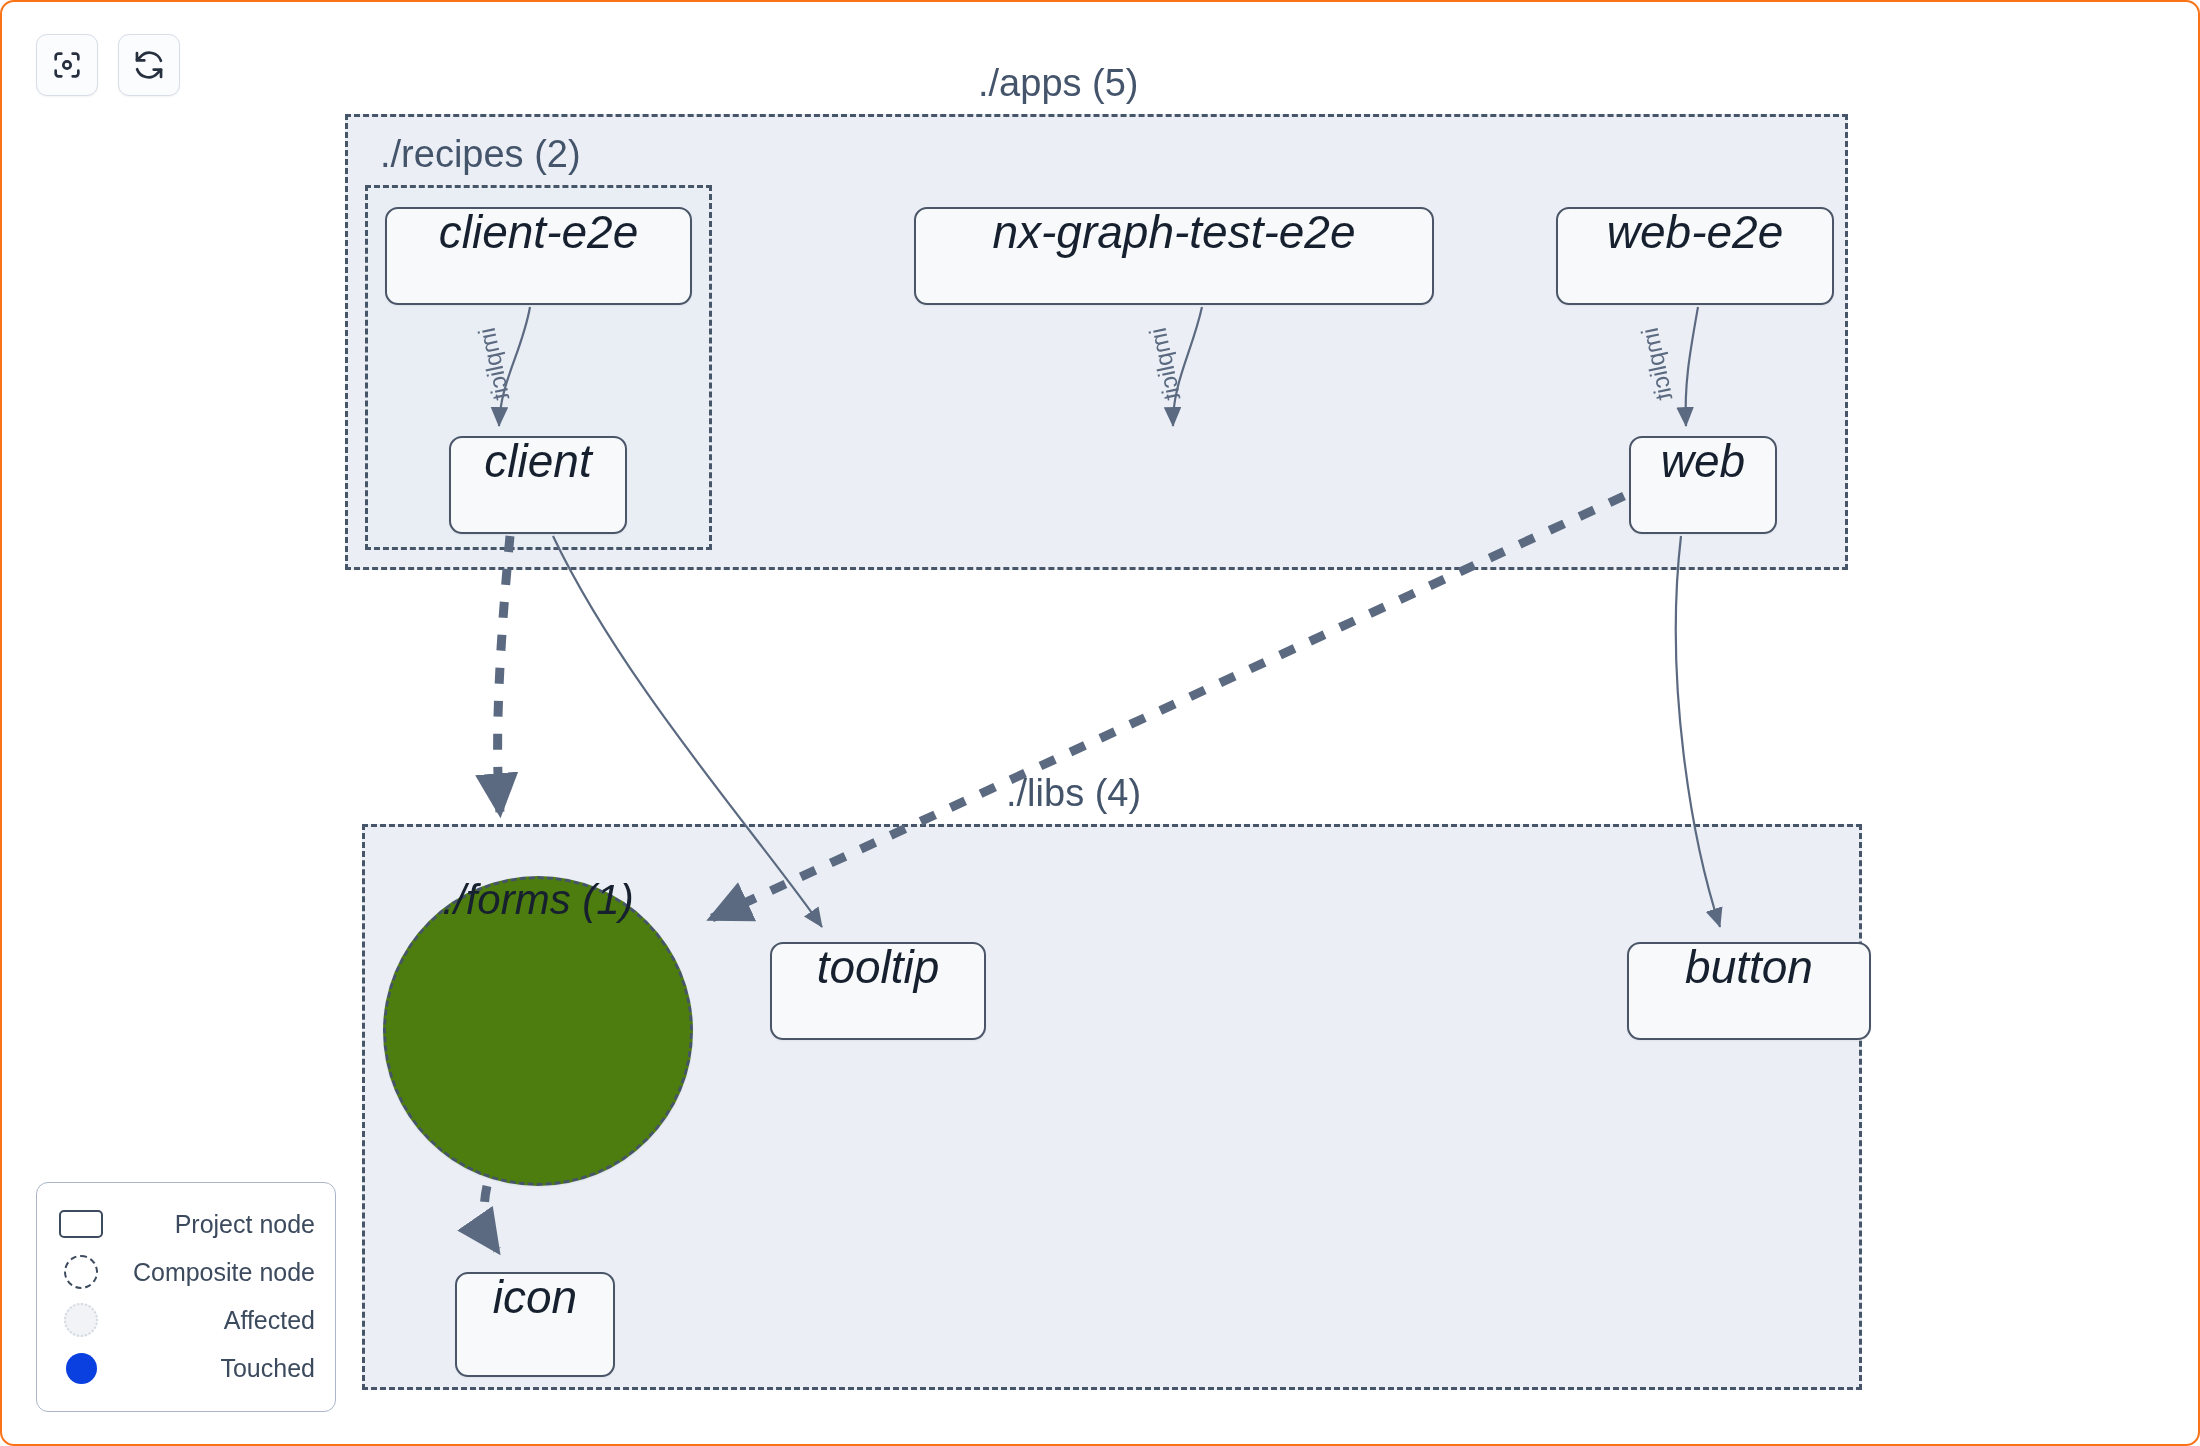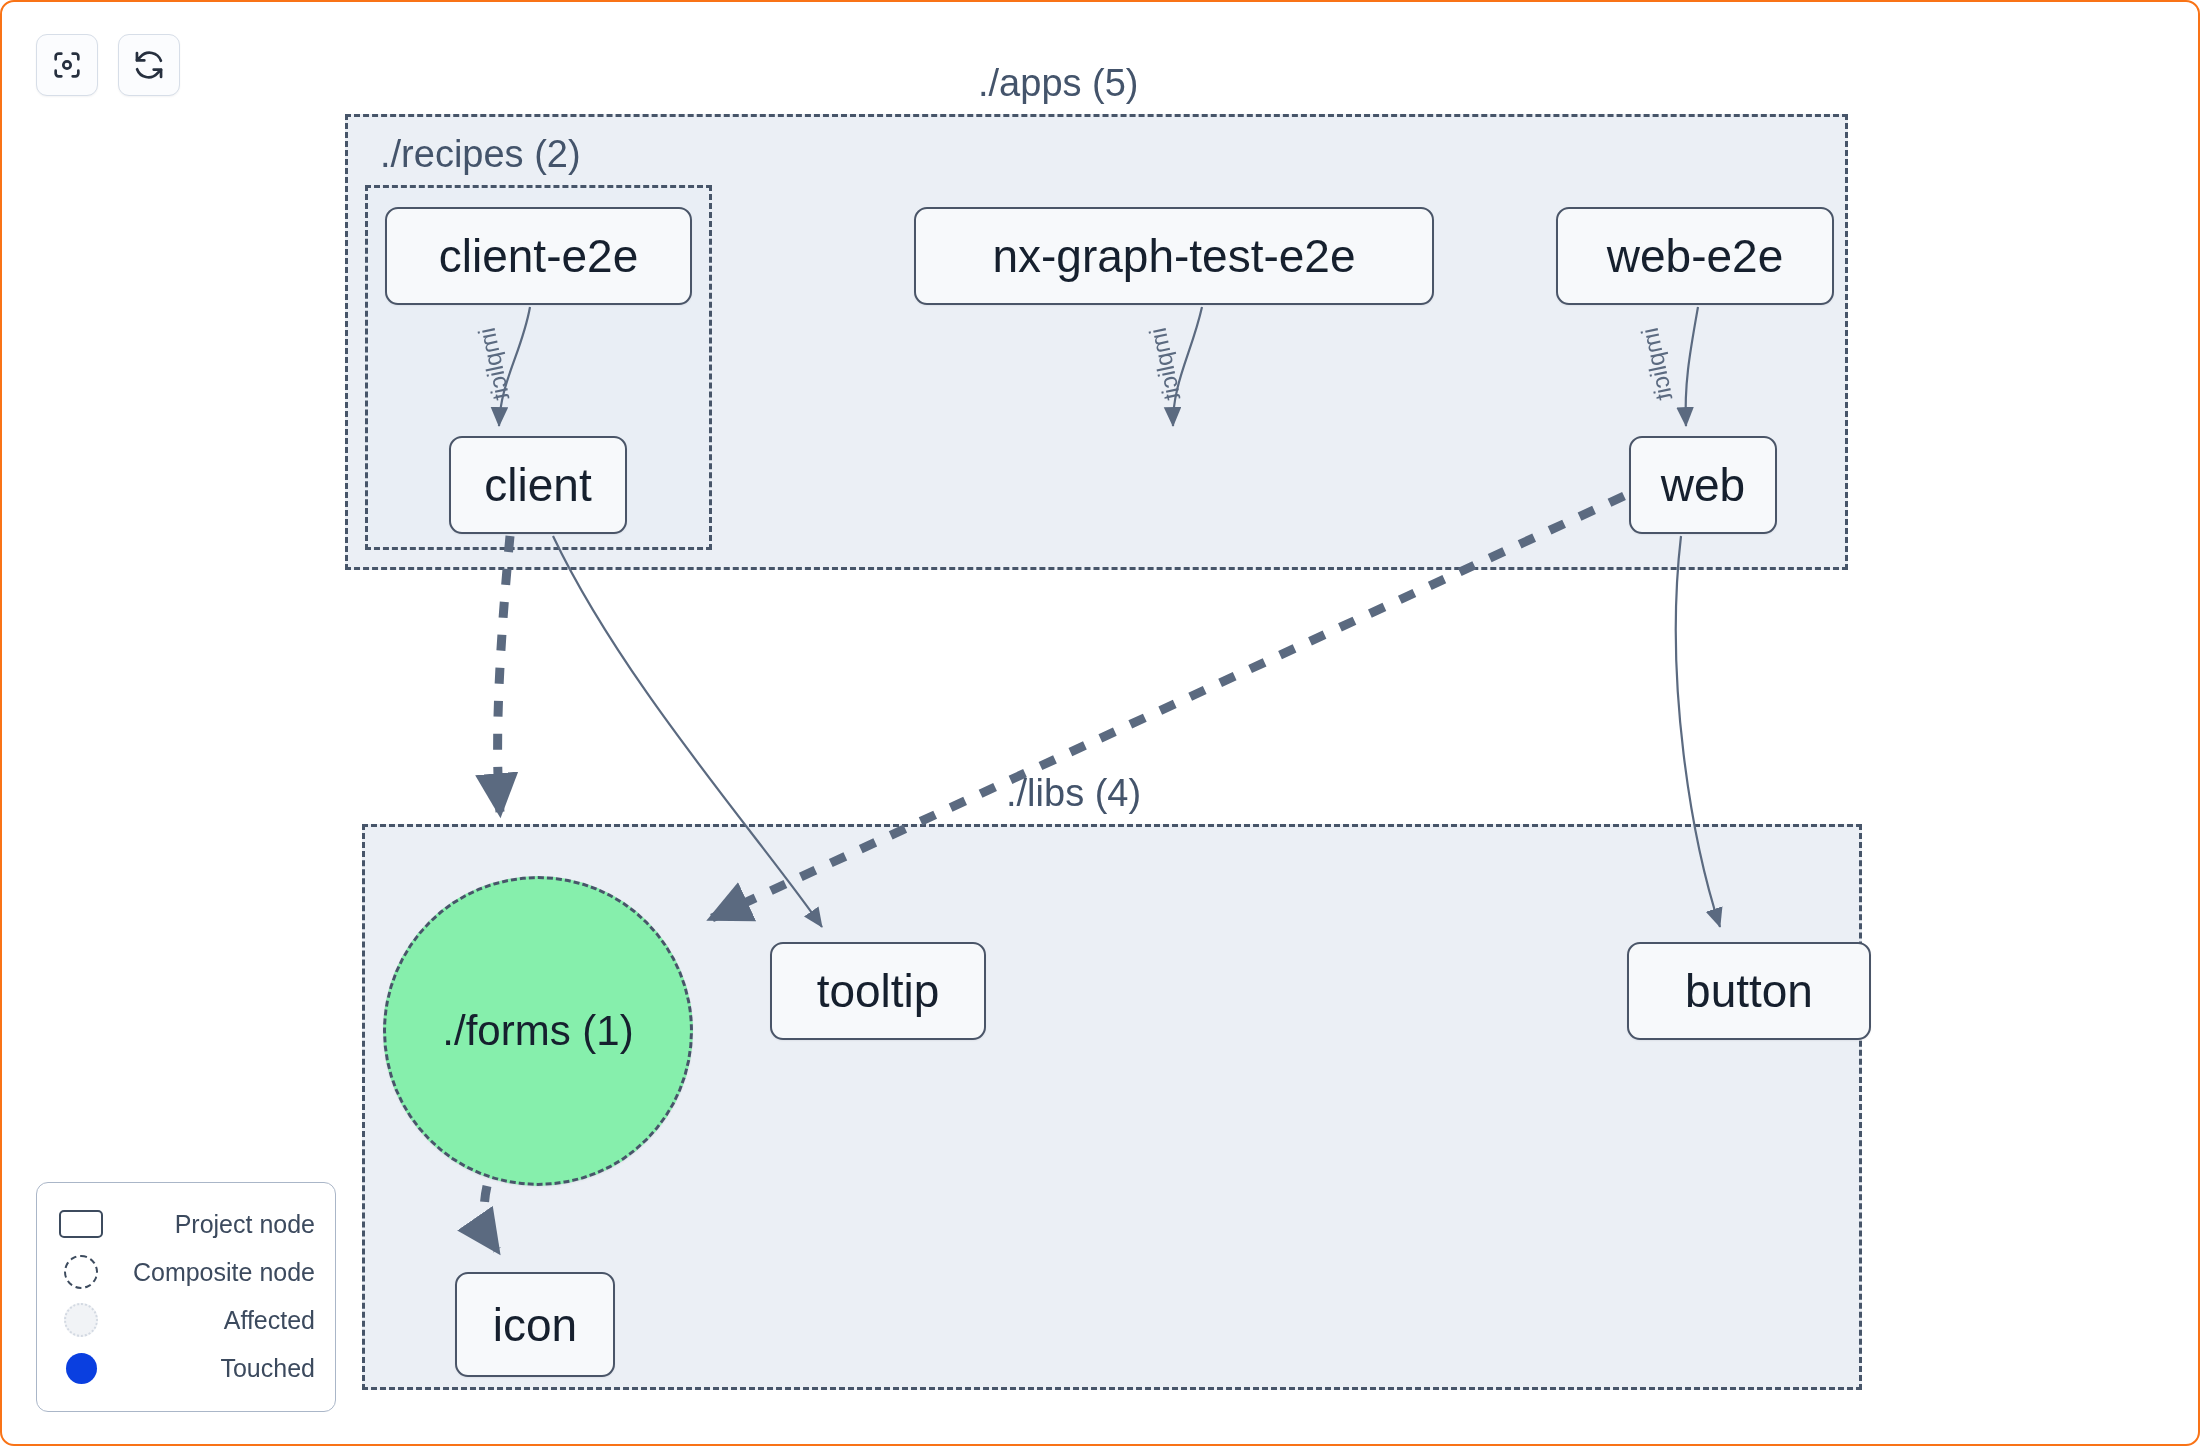--- a/index.html
+++ b/index.html
@@ -74,35 +74,36 @@
     background: transparent;
   }
 
   
   .node {
     position: absolute;
     background: #f7f9fb;
     border: 2.5px solid #4a5568;
     border-radius: 13px;
     display: flex;
-    align-items: center;
+    align-items: flex-start;
     justify-content: center;
     color: #16202e;
     font-size: 46px;
     line-height: 1;
     z-index: 25;
     cursor: pointer;
     white-space: nowrap;
     box-shadow: 0 1px 2px rgba(15,23,42,0.06);
+    font-style: italic;
   }
 
   .node.composite {
     border-radius: 50%;
     border: 3px dashed #475569;
-    background: #86efac;
+    background: #4d7c0f;
     font-size: 42px;
   }
 
   
   #legend {
     position: absolute;
     left: 34px; bottom: 32px;
     width: 300px;
     background: #ffffff;
     border: 1px solid #aab6c8;

